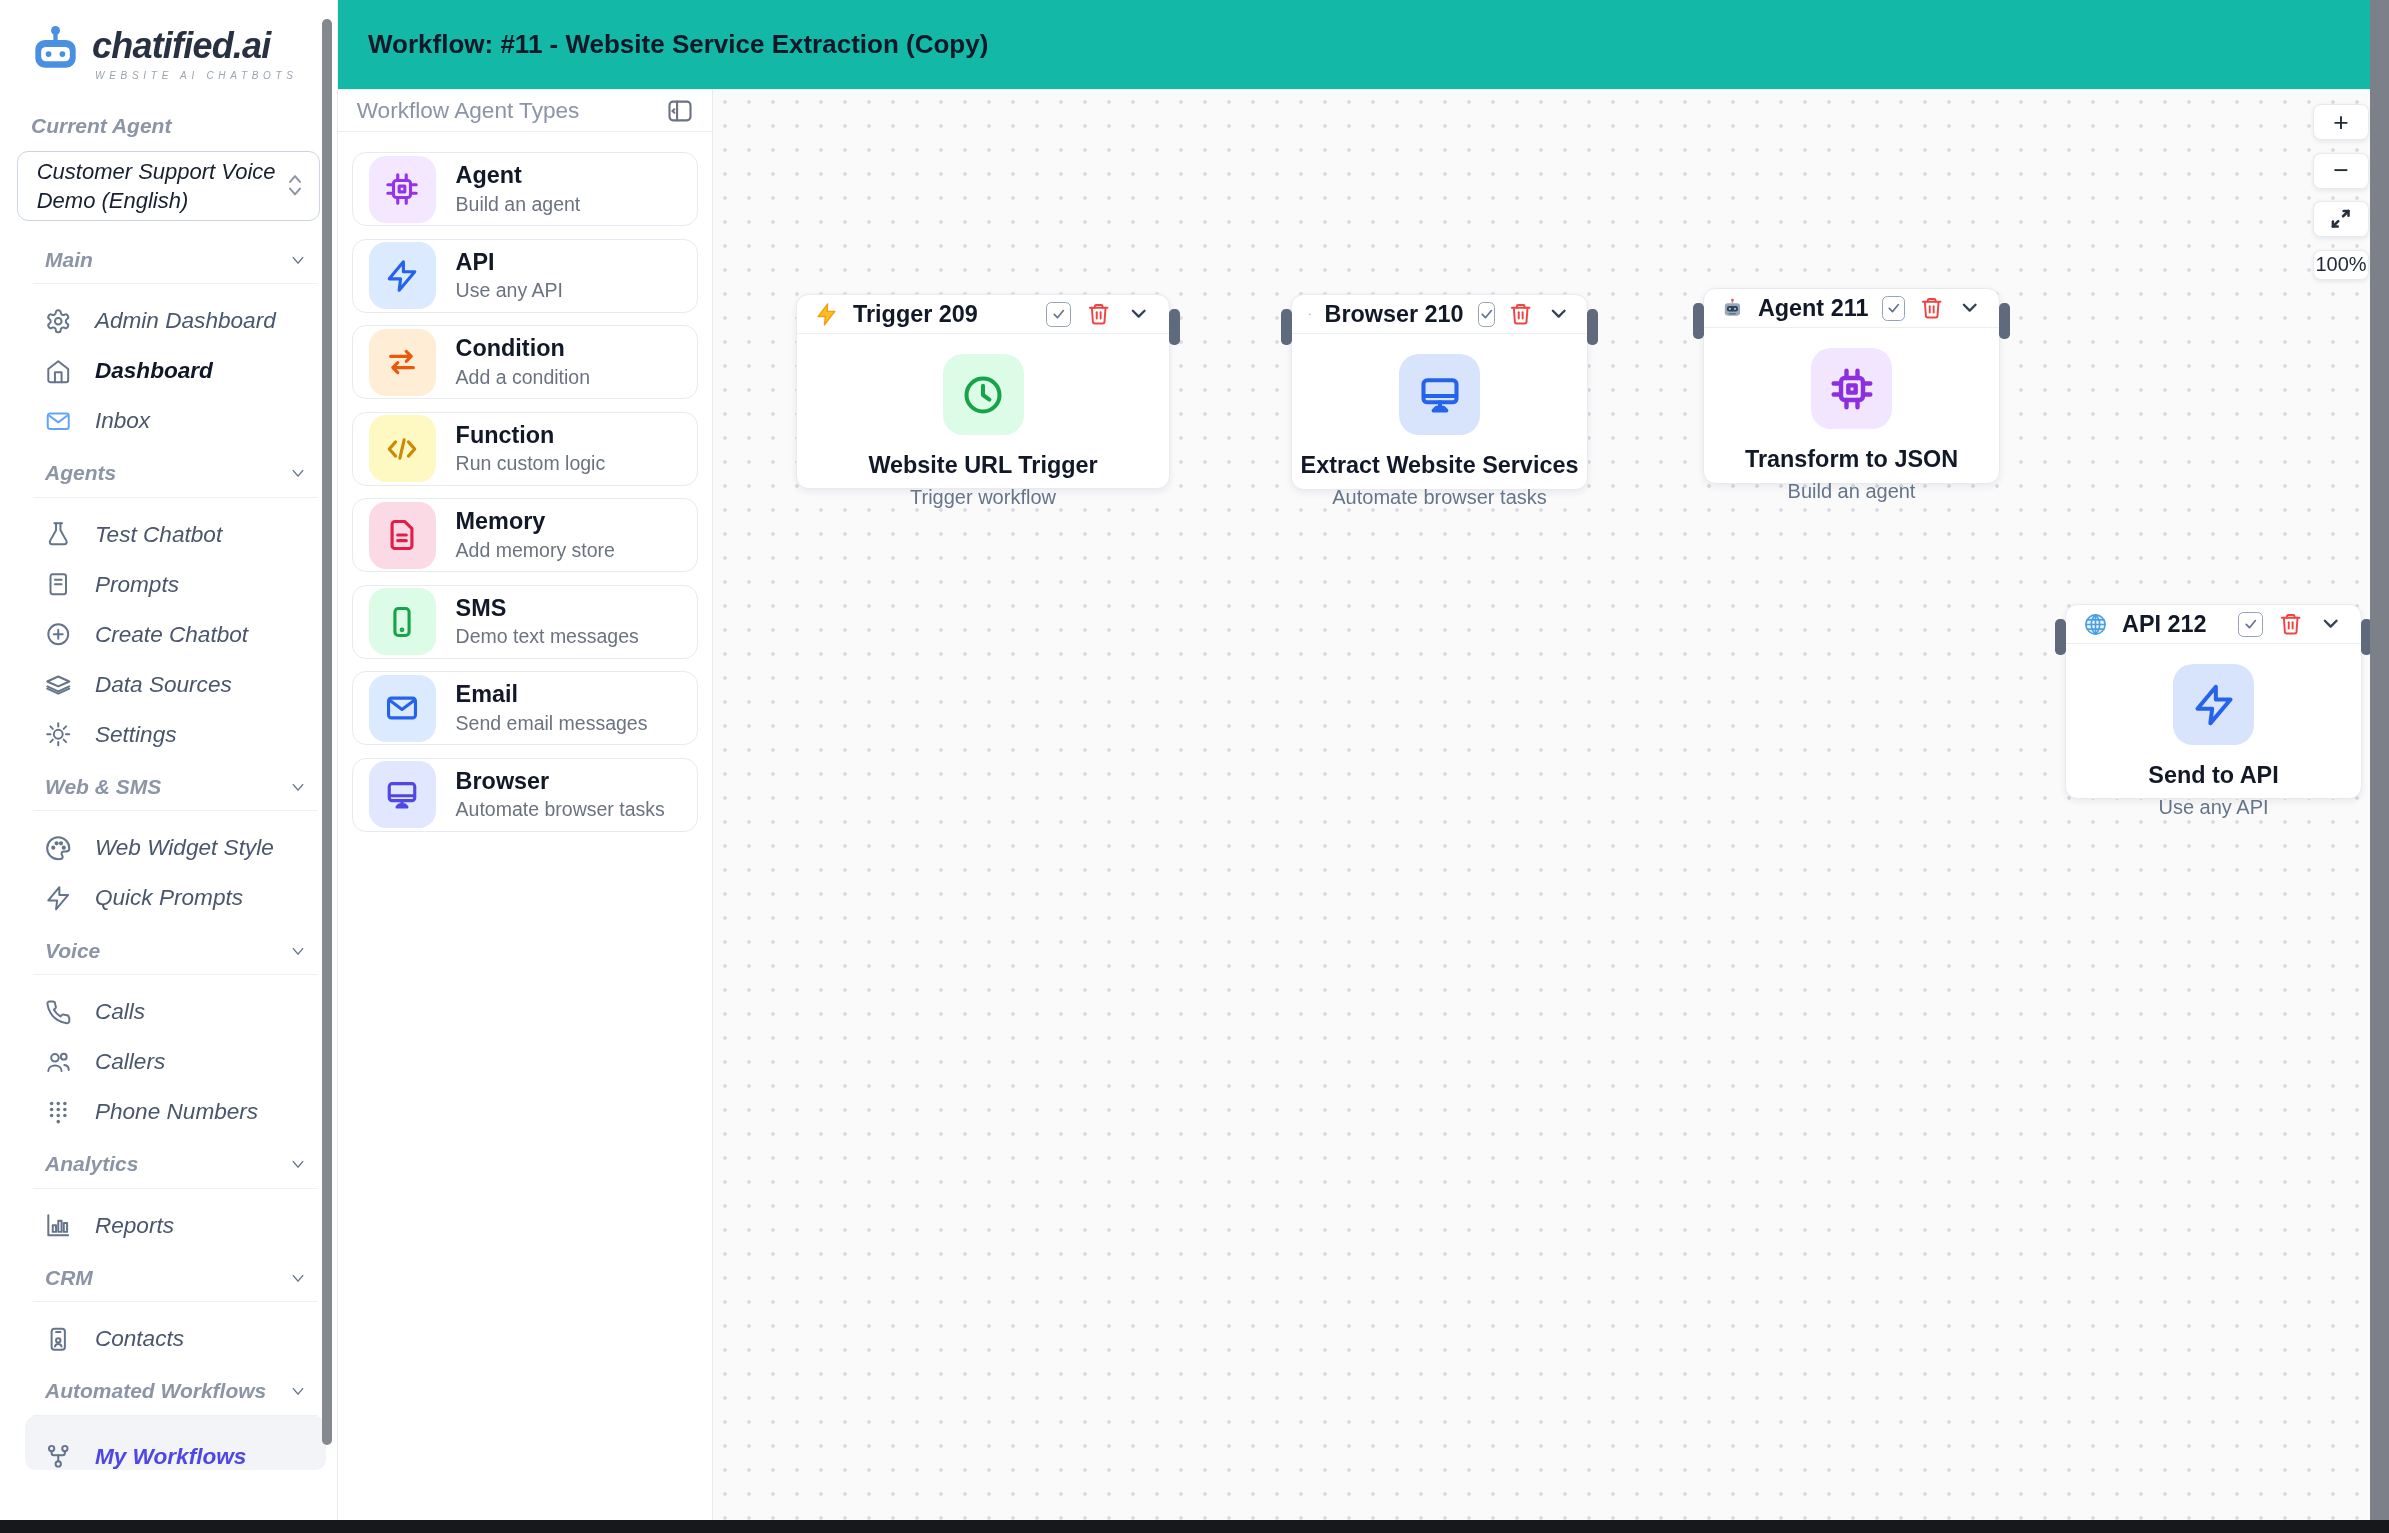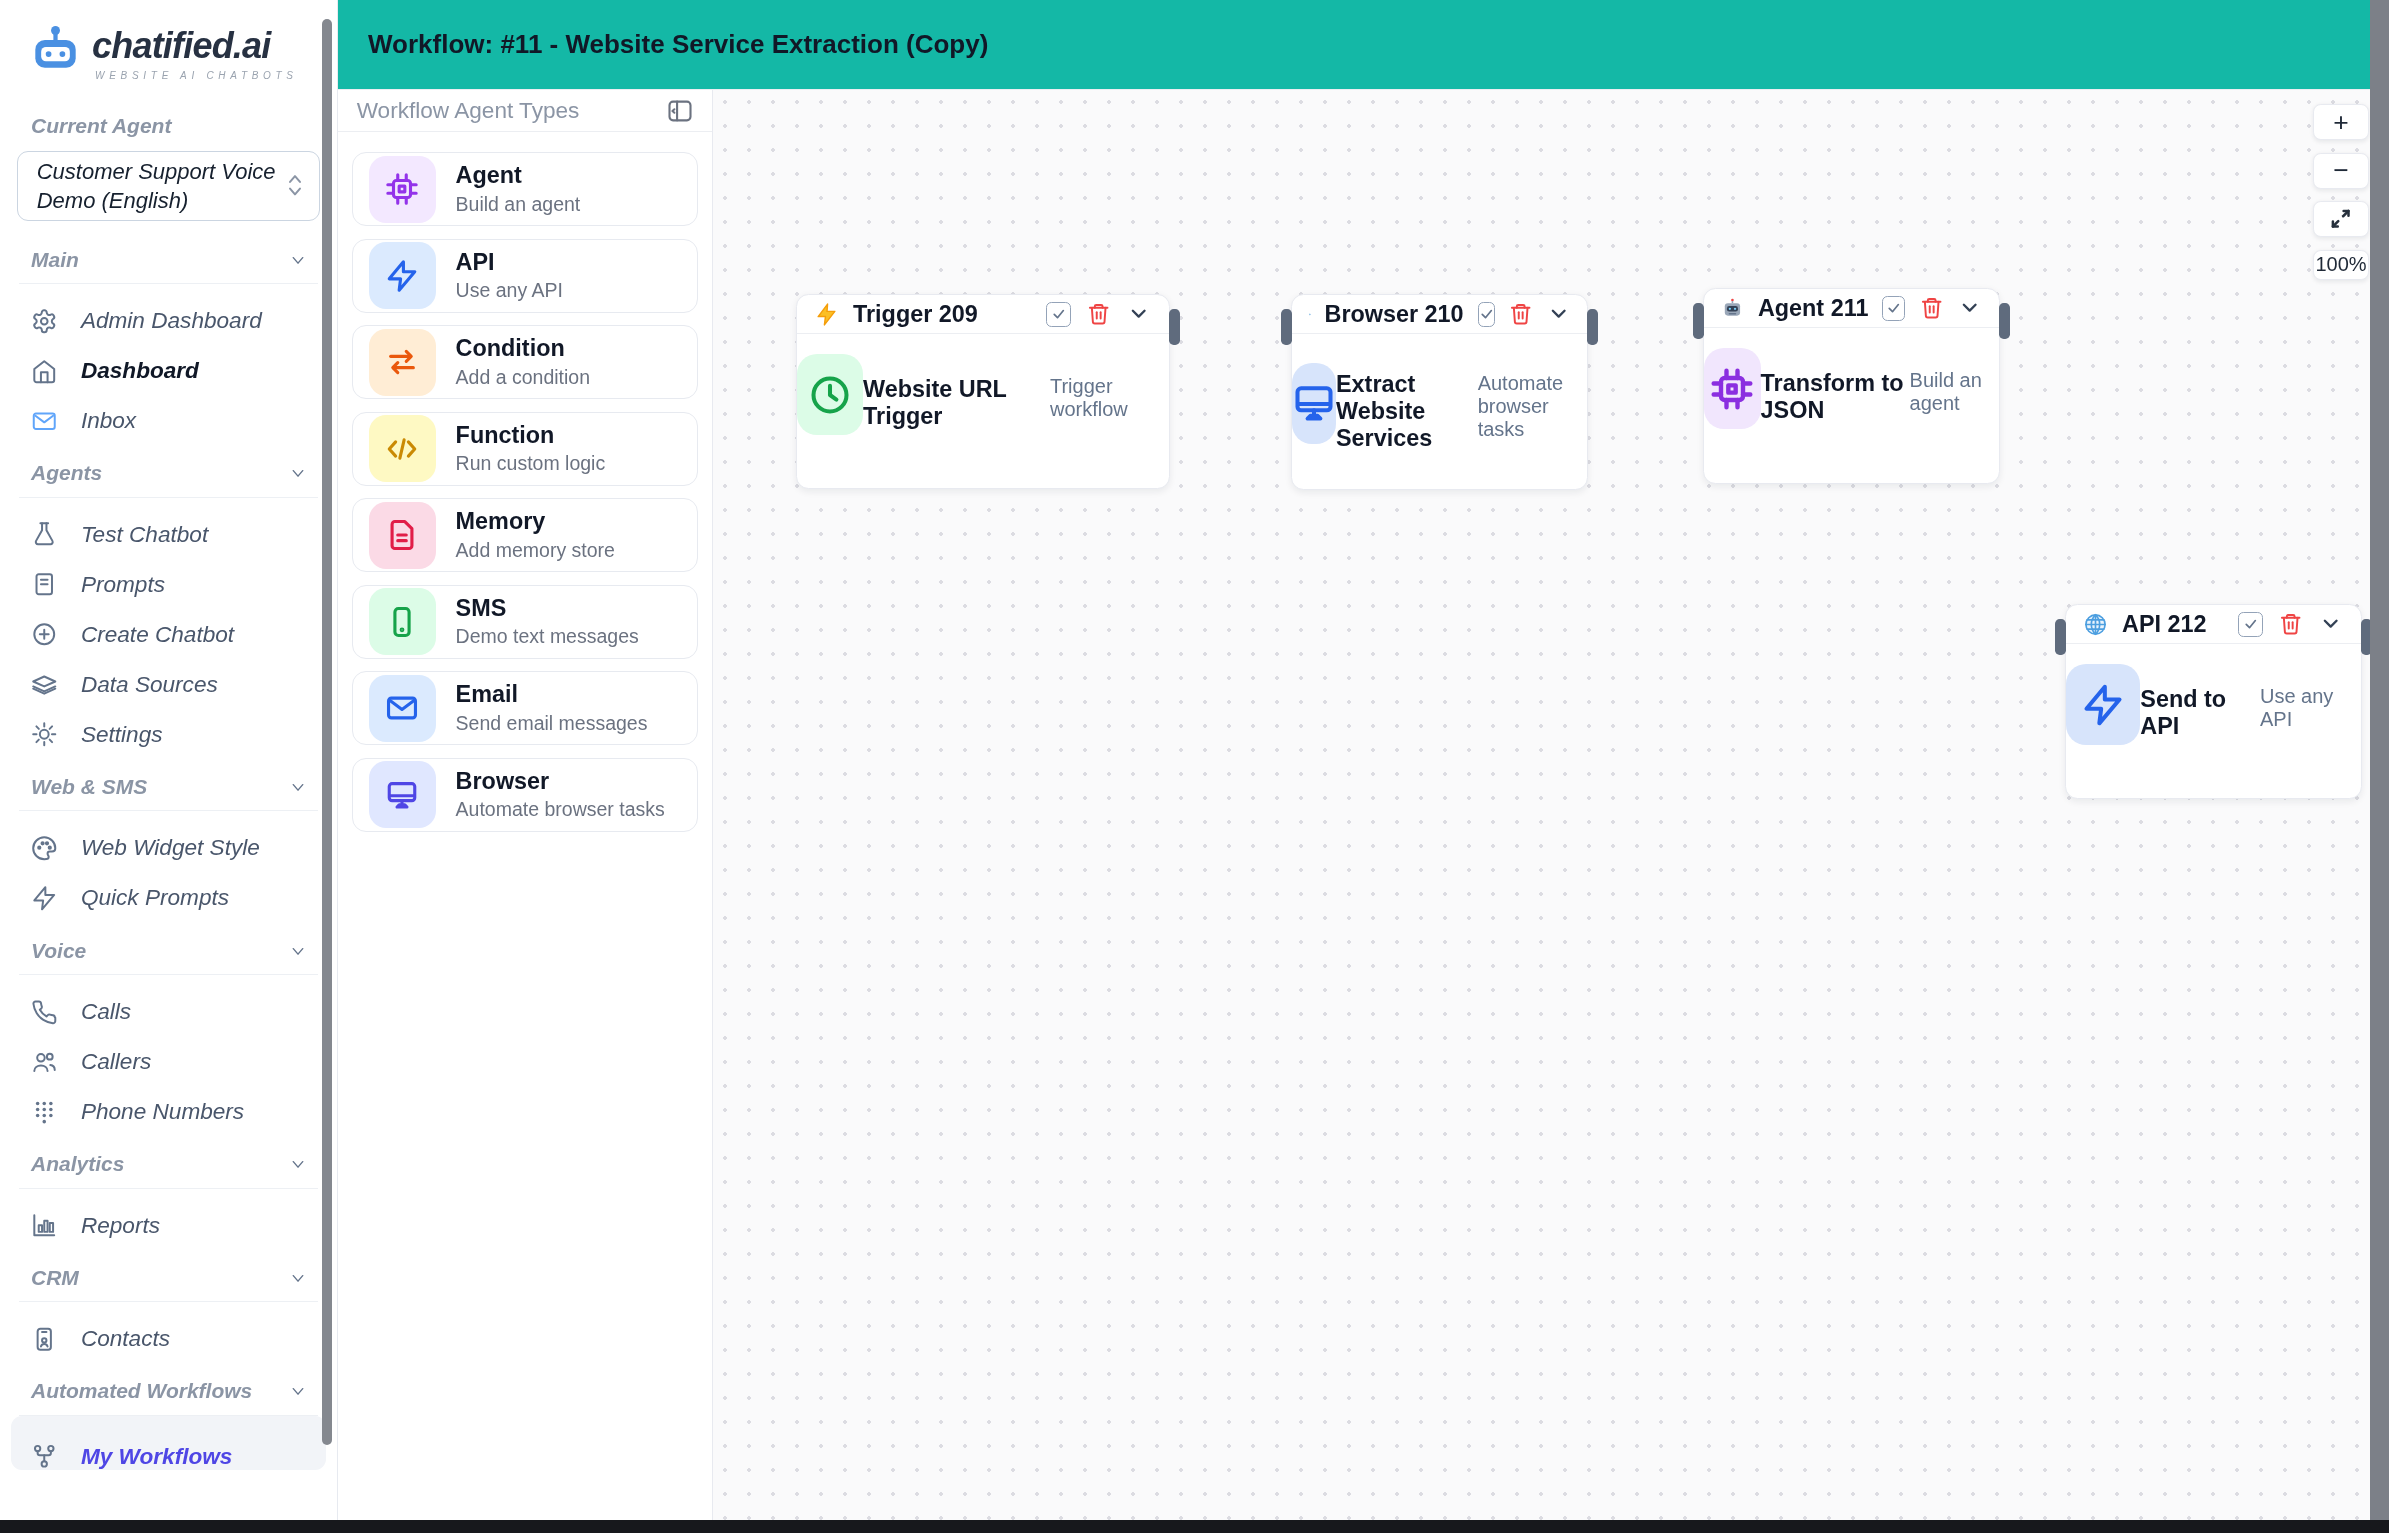--- a/index.html
+++ b/index.html
@@ -17,21 +17,21 @@
   .logo-row { display:flex; align-items:flex-start; gap:11px; padding:3.1px 0 0 30px; }
   .logo-text-wrap { display:flex; flex-direction:column; }
   .logo-text { font-size:36px; font-weight:800; color:#273142; letter-spacing:-0.8px; }
   .logo-tag { font-size:10px; letter-spacing:4.7px; color:#9aa3af; margin-top:3.1px; margin-left:3.1px; }
   .cur-agent-label { margin:33px 31px 0; font-size:21px; font-weight:700; color:#8b95a5; }
   .agent-select { margin:12.5px 17px 0; height:70px; border:1.2px solid #cbd5e1; border-radius:11px;
     display:flex; align-items:center; padding:0 14px 0 18.7px; cursor:pointer; }
   .agent-select-value { flex:1; font-size:22px; color:#16202e; line-height:1.32; }
   .sel-chev { width:20px; height:26.5px; stroke:#8b95a5; fill:none; stroke-width:2.4;
     stroke-linecap:round; stroke-linejoin:round; }
-  .side-section { margin-top:15.6px; }
+  .side-section { margin-top:15.6px;margin-left:14px; }
   .side-section-header { height:47px; display:flex; align-items:center; justify-content:space-between;
     padding:0 28px 0 31px; cursor:pointer; }
   .side-section-label { font-size:21px; font-weight:700; color:#8b95a5; }
   .side-divider { border-top:0.8px solid #edf0f4; margin:0 18.7px; }
   .side-item { height:50px; display:flex; align-items:flex-end; gap:23.4px; padding:0 31px; cursor:pointer; }
   .side-item-label { font-size:22.6px; color:#49566b; }
   .side-item.bold .side-item-label { font-weight:700; color:#101827; }
   .side-item.active { background:#f2f4f8; border-radius:11px; margin:0 11px; padding:0 20px; height:54px; }
   .side-item.active .side-item-label { font-weight:700; color:#4f46e5; }
   .icn-blue { stroke:#60a5fa; }
@@ -82,21 +82,21 @@
   .wf-node { position:absolute; background:#fff; border:0.8px solid #e8eaf0; border-radius:12.5px;
     box-shadow:0 2.3px 7.8px rgba(15,23,42,.07); }
   .wf-header { height:39px; display:flex; align-items:center; gap:14px; padding:0 17px;
     border-bottom:0.8px solid #eceef2; }
   .wf-title { font-size:23.4px; font-weight:600; color:#111827; flex:1; white-space:nowrap; }
   .wf-check { width:25px; height:25px; border:1.2px solid #94a3b8; border-radius:5.4px;
     display:flex; align-items:center; justify-content:center; cursor:pointer; }
   .wf-check svg { width:15.6px; height:15.6px; stroke:#64748b; fill:none; stroke-width:2.6;
     stroke-linecap:round; stroke-linejoin:round; }
   .wf-btn { width:26.5px; height:26.5px; display:flex; align-items:center; justify-content:center; cursor:pointer; }
-  .wf-body { display:flex; flex-direction:row; align-items:center; padding-top:20px; }
+  .wf-body { display:flex; flex-direction:column; align-items:center; padding-top:20px; }
   .wf-ic { width:81px; height:81px; border-radius:20px; display:flex; align-items:center; justify-content:center; }
   .wf-ic svg { width:44px; height:44px; stroke:currentColor; fill:none; stroke-width:2.2;
     stroke-linecap:round; stroke-linejoin:round; }
   .wf-body-title { margin-top:17px; font-size:23.4px; font-weight:700; color:#111827; }
   .wf-body-sub { margin-top:7px; font-size:20px; color:#64748b; }
   .handle { position:absolute; width:11px; height:36px; background:#5f6b7d; border-radius:4.7px;
     top:14px; cursor:crosshair; }
   .handle.l { left:-11px; } .handle.r { right:-11px; }
   .hdr-ic { width:25px; height:25px; }
 

